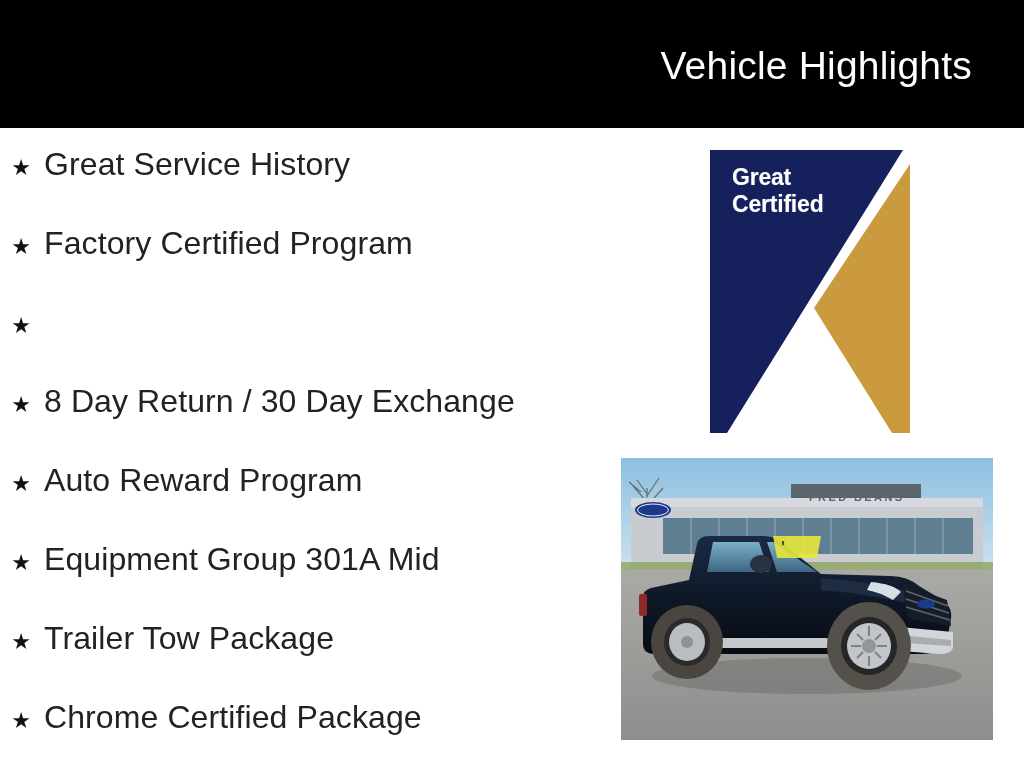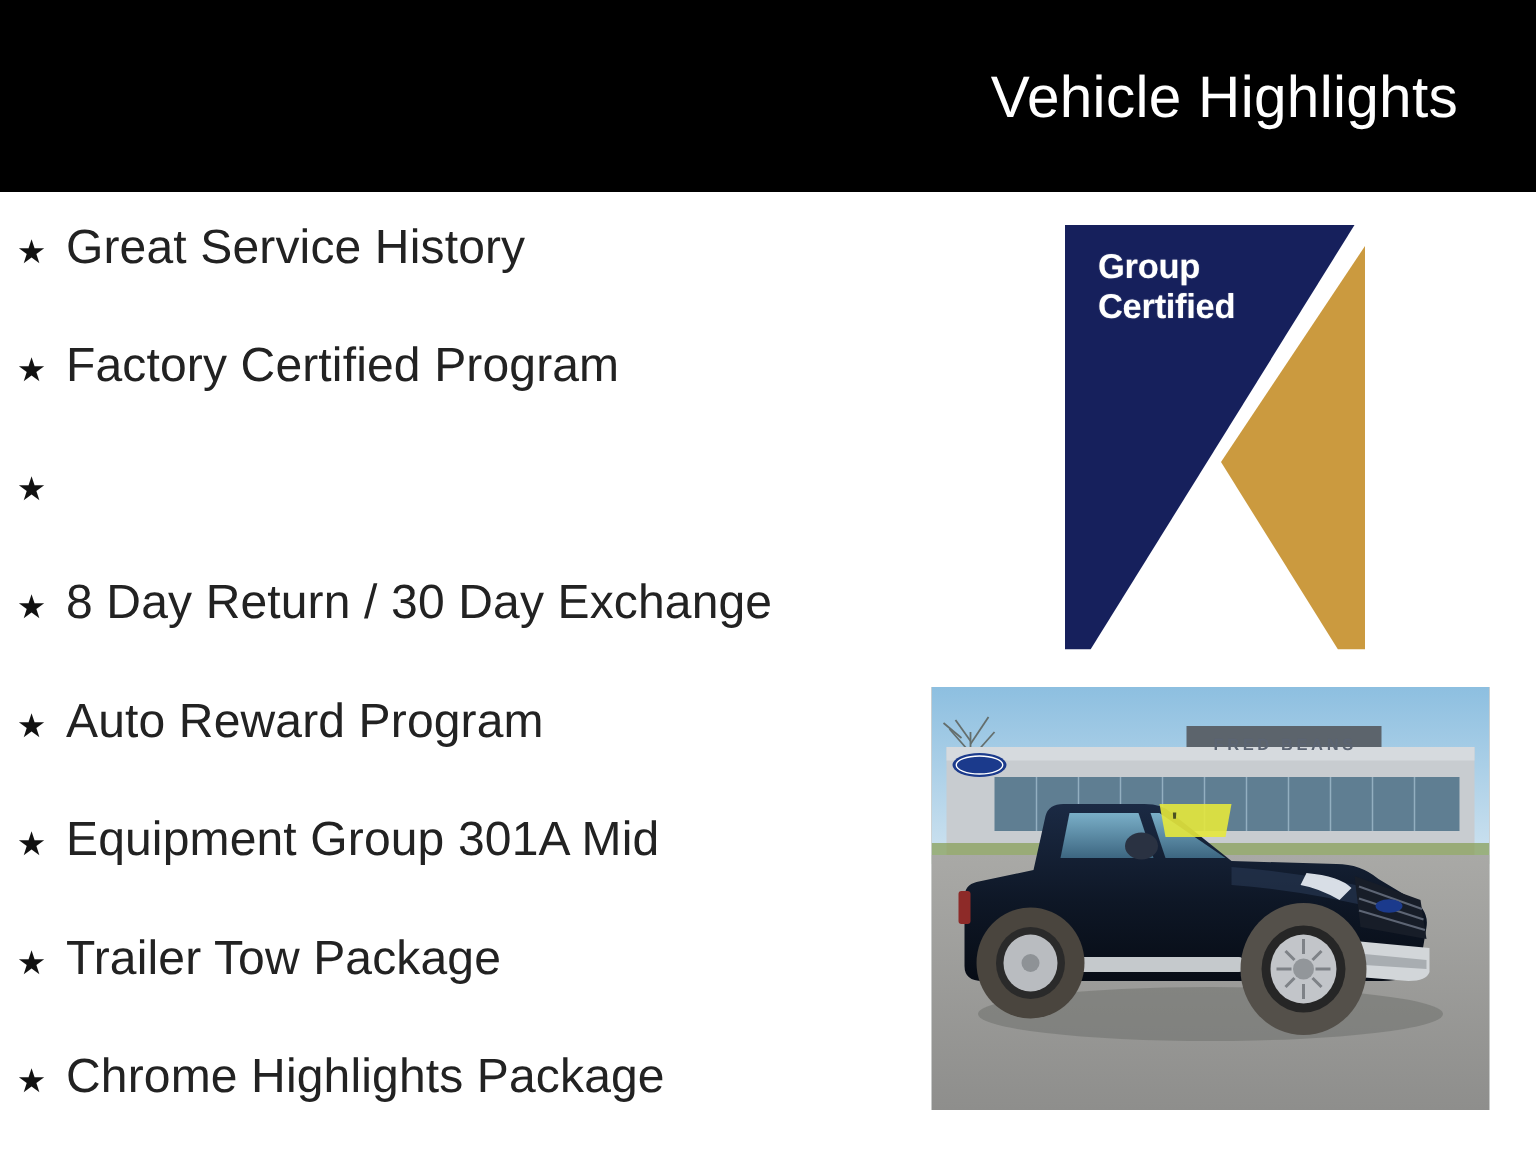--- a/index.html
+++ b/index.html
@@ -168,34 +168,34 @@
       <span class="highlight-label">Equipment Group 301A Mid</span>
     </div>
 
     <div class="highlight-item">
       <span class="star-icon">★</span>
       <span class="highlight-label">Trailer Tow Package</span>
     </div>
 
     <div class="highlight-item">
       <span class="star-icon">★</span>
-      <span class="highlight-label">Chrome Highlights Package</span>
+      <span class="highlight-label">Chrome Certified Package</span>
     </div>
 
   </div>
 
   <div class="badge">
     <svg class="badge-svg" viewBox="0 0 210 283" preserveAspectRatio="none">
 
       <polygon id="badge-navy" points="0,0 193,0 17,283 0,283" fill="#16205c"></polygon>
 
       <polygon id="badge-gold" points="200,14 200,283 182,283 104,158" fill="#cb9a3f"></polygon>
     </svg>
     <div class="badge-text">
-      <span class="badge-line">Group</span>
+      <span class="badge-line">Great</span>
       <span class="badge-line">Certified</span>
     </div>
   </div>
 
   <div class="vehicle-photo">
     <svg class="photo-svg" viewBox="0 0 372 282" preserveAspectRatio="none">
       <defs>
         <linearGradient id="skyGrad" x1="0" y1="0" x2="0" y2="1">
           <stop offset="0%" stop-color="#8dbfe0"></stop>
           <stop offset="100%" stop-color="#cfe3f0"></stop>

